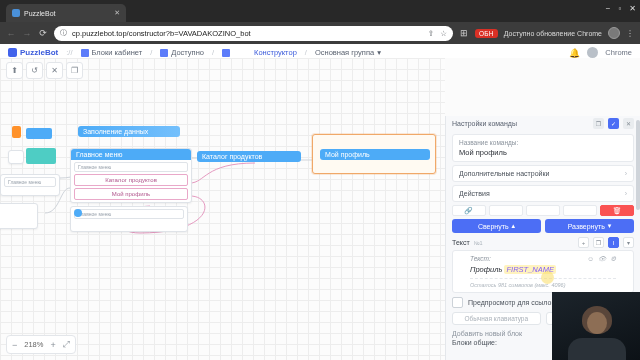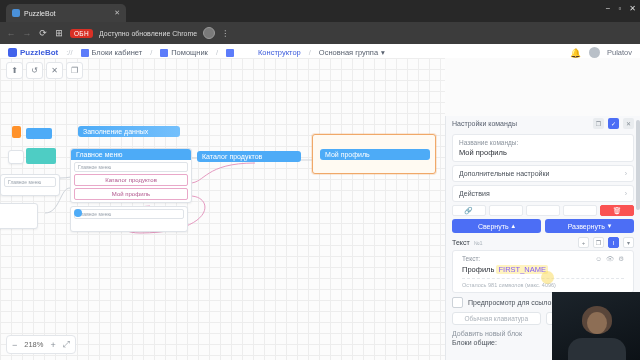--- a/index.html
+++ b/index.html
@@ -160,21 +160,21 @@
   .section-bar {
     display:flex; align-items:center; gap:4px; margin:4px 6px 2px;
     font-size:7px; color:#3b4149;
   }
   .section-bar .sb-spacer { flex:1; }
   .sb-ico { width:11px; height:11px; border:1px solid #e0e4e8; border-radius:2px; background:#fff;
             display:flex; align-items:center; justify-content:center; color:#868e96; font-size:6px; }
   .sb-ico.on { background:#4c6ef5; color:#fff; border-color:#4c6ef5; }
   .textbox {
     background:#fff; border:1px solid #e7eaee; border-radius:3px; margin:0 6px;
-    padding:4px 9px; position:relative;
+    padding:4px 17px; position:relative;font-style:italic;
   }
   .tb-label { font-size:6.5px; color:#8b939d; margin-bottom:2px; display:flex; }
   .tb-label .ic { margin-left:auto; display:flex; gap:4px; color:#aab1b9; }
   .tb-line { font-size:7.5px; color:#2b2f36; margin-bottom:3px; }
   .token {
     background:#fff3bf; color:#845ef7; padding:0 2px; border-radius:2px;
   }
   .cursor-pill {
     position:absolute; width:13px; height:13px; border-radius:50%;
     background:rgba(250,220,100,.55);
@@ -217,20 +217,28 @@
     <span>−</span>
     <span>▫</span>
     <span>✕</span>
   </div>
 </div>
 
 <div class="toolbar">
   <span class="nav-ico disabled">←</span>
   <span class="nav-ico disabled">→</span>
   <span class="nav-ico">⟳</span>
+  <div class="omnibox">
+    <span class="lock">ⓘ</span>
+    <span class="url">cp.puzzlebot.top/constructor?b=VAVADAKOZINO_bot</span>
+    <span class="omni-icons">
+      <span>⇧</span>
+      <span>☆</span>
+    </span>
+  </div>
   <div class="tb-right">
     <span class="nav-ico">⊞</span>
     <span class="chip-red">ОБН</span>
     <span class="update-text">Доступно обновление Chrome</span>
     <span class="avatar-circle"></span>
     <span class="kebab">⋮</span>
   </div>
 </div>
 
 <div class="app-header">
@@ -239,37 +247,37 @@
     <span>PuzzleBot</span>
   </div>
   <span class="hd-sep">://</span>
   <div class="hd-item">
     <span class="sq-ico"></span>
     <span>Блоки кабинет</span>
   </div>
   <span class="hd-sep">/</span>
   <div class="hd-item">
     <span class="sq-ico"></span>
-    <span>Помощник</span>
+    <span>Доступно</span>
   </div>
   <span class="hd-sep">/</span>
   <div class="hd-item active">
     <span class="sq-ico"></span>
     <span>Конструктор</span>
   </div>
   <span class="hd-sep">/</span>
   <div class="grp-pill">
     <span>Основная группа</span>
     <span>▾</span>
   </div>
   <div class="hd-spacer"></div>
   <div class="hd-right">
     <span class="bell">🔔</span>
     <span class="user-av"></span>
-    <span>Pulatov</span>
+    <span>Chrome</span>
   </div>
 </div>
 
 <div class="workspace">
 
   <div class="canvas">
 
     <div class="canvas-toolbar">
       <div class="ctb">⬆</div>
       <div class="ctb">↺</div>

